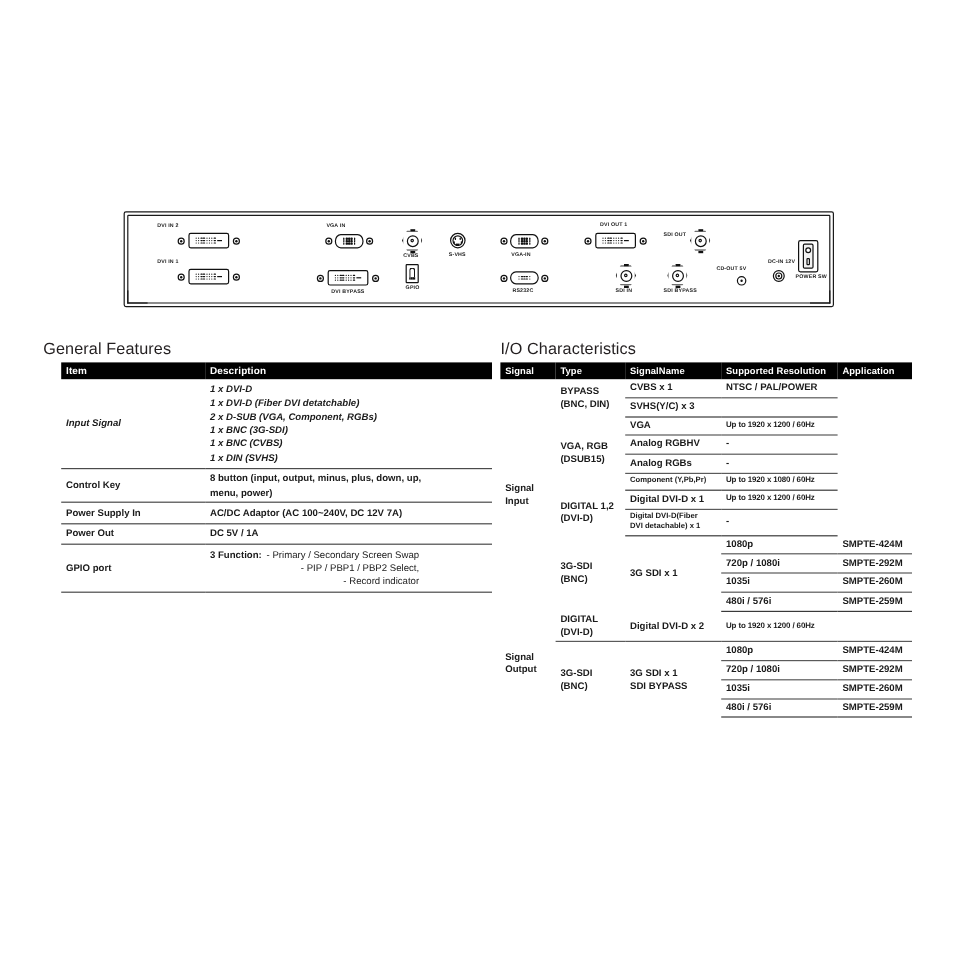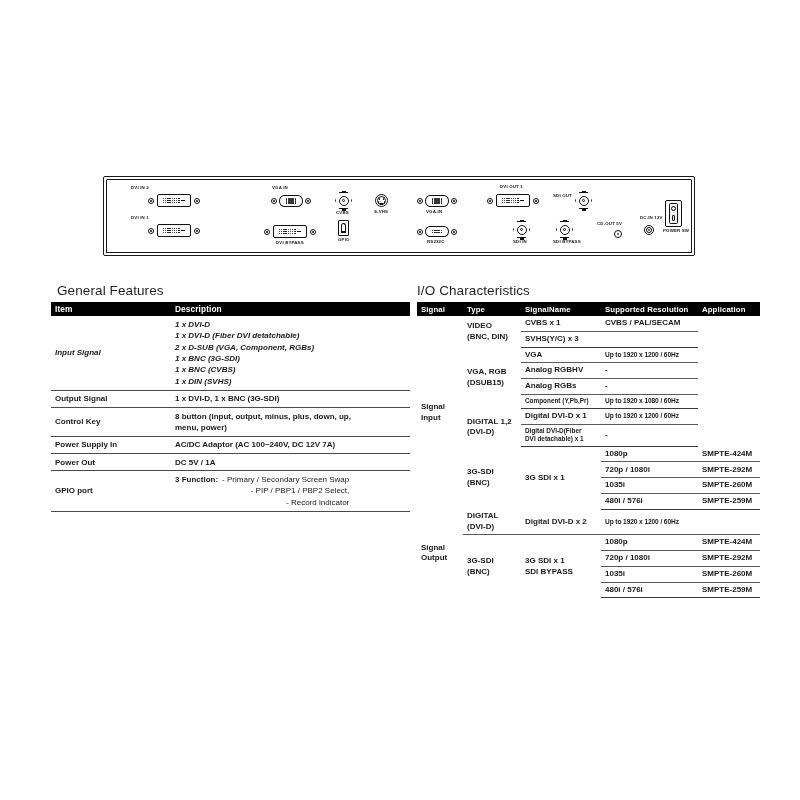--- a/index.html
+++ b/index.html
@@ -276,21 +276,21 @@
 
   
   .section-title {
     position: absolute;
     font-size: 13.5px;
     font-weight: 400;
     color: #231f20;
     letter-spacing: 0.1px;
     white-space: nowrap;
   }
-  #title-general { left: 57px; top: 283px; }
+  #title-general { left: 36px; top: 283px; }
   #title-io { left: 417px; top: 283px; }
 
   
   table {
     position: absolute;
     border-collapse: collapse;
     table-layout: fixed;
   }
   th, td {
     vertical-align: middle;
@@ -694,24 +694,20 @@
     <tr>
       <td class="gf-item">Input Signal</td>
       <td class="gf-desc multiline">1 x DVI-D
 1 x DVI-D (Fiber DVI detatchable)
 2 x D-SUB (VGA, Component, RGBs)
 1 x BNC (3G-SDI)
 1 x BNC (CVBS)
 1 x DIN (SVHS)</td>
     </tr>
     <tr>
-      <td class="gf-item">Output Signal</td>
-      <td class="gf-desc multiline">1 x DVI-D, 1 x BNC (3G-SDI)</td>
-    </tr>
-    <tr>
       <td class="gf-item">Control Key</td>
       <td class="gf-desc multiline">8 button (input, output, minus, plus, down, up,
 menu, power)</td>
     </tr>
     <tr>
       <td class="gf-item">Power Supply In</td>
       <td class="gf-desc multiline">AC/DC Adaptor (AC 100~240V, DC 12V 7A)</td>
     </tr>
     <tr>
       <td class="gf-item">Power Out</td>
@@ -748,24 +744,24 @@
       <th>SignalName</th>
       <th>Supported Resolution</th>
       <th>Application</th>
     </tr>
   </thead>
   <tbody>
 
     <tr>
       <td class="cell-sig pre" rowspan="12" style="text-align:left;">Signal
 Input</td>
-      <td class="cell-type pre" rowspan="2">VIDEO
+      <td class="cell-type pre" rowspan="2">BYPASS
 (BNC, DIN)</td>
       <td class="cell-name rule-b">CVBS x 1</td>
-      <td class="cell-res-lg rule-b nowrap">CVBS / PAL/SECAM</td>
+      <td class="cell-res-lg rule-b nowrap">NTSC / PAL/POWER</td>
       <td class="cell-app"></td>
     </tr>
     <tr>
       <td class="cell-name rule-b-strong">SVHS(Y/C) x 3</td>
       <td class="cell-res-lg rule-b-strong"></td>
       <td></td>
     </tr>
 
     <tr>
       <td class="cell-type pre" rowspan="4">VGA, RGB

